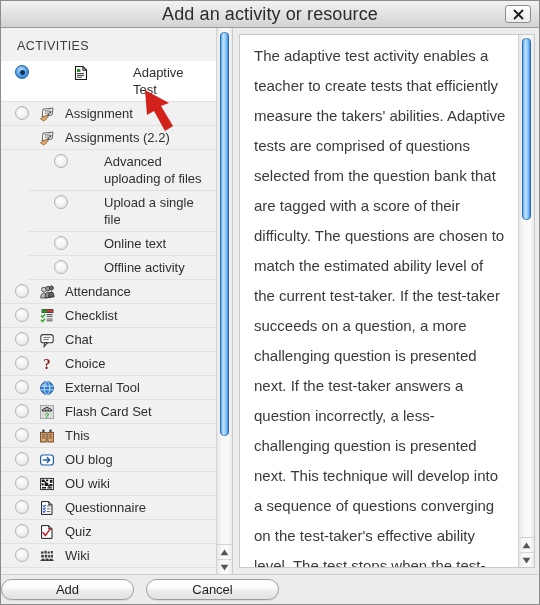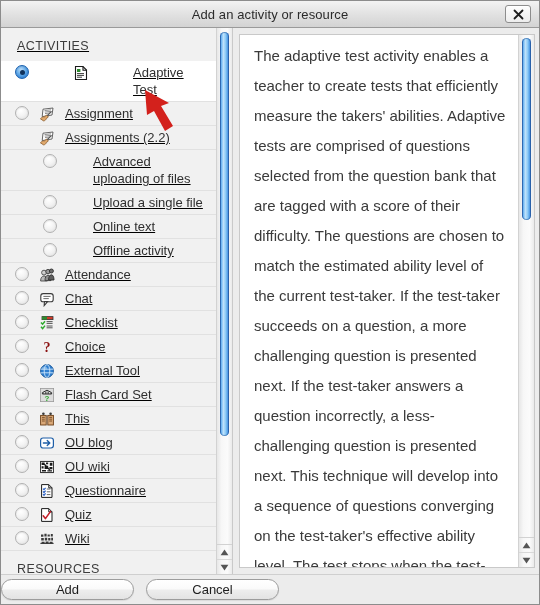--- a/index.html
+++ b/index.html
@@ -21,21 +21,21 @@
 
   
   .titlebar {
     position: relative;
     height: 27px; flex: 0 0 27px;
     background: linear-gradient(to bottom, #f3f3f3 0%, #e2e2e2 50%, #d3d3d3 100%);
     border-bottom: 1px solid #9a9a9a;
     display: flex; align-items: center; justify-content: center;
   }
   .titlebar-title {
-    font-size: 13px;
+    font-size: 18px;
     color: #2b2b2b;
     letter-spacing: .1px;
   }
   .close-btn {
     position: absolute;
     right: 8px; top: 4px;
     width: 26px; height: 18px;
     border: 1px solid #8d8d8d;
     border-radius: 3px;
     background: linear-gradient(to bottom, #fdfdfd 0%, #ededed 100%);
@@ -61,21 +61,20 @@
     flex: 0 0 232px;
     background: #f1f1f1;
     border-right: 1px solid #c9c9c9;
     overflow: hidden;
   }
   .left-scroll {
     position: absolute;
     left: 0; top: 0; right: 16px; bottom: 0;
     overflow: hidden;
     background: #f1f1f1;
-    text-decoration: underline;
   }
   .section-head {
     font-size: 12.5px;
     color: #3c3c3c;
     padding: 11px 0 8px 16px;
     letter-spacing: .4px;
     background: #f1f1f1;
   }
   .row {
     display: flex;
@@ -86,21 +85,21 @@
     font-size: 13px;
     color: #2f2f2f;
     background: #f1f1f1;
     cursor: pointer;
     line-height: 17px;
   }
   .row.selected {
     background: #ffffff;
     gap: 34px;
   }
-  .row.indent { padding-left: 42px; }
+  .row.indent { padding-left: 26px; margin-left: 27px; }
 
   .radio {
     flex: 0 0 14px;
     width: 14px; height: 14px;
     margin: 1px 8px 0 0;
     border-radius: 50%;
     background: radial-gradient(circle at 40% 32%, #ffffff 0%, #f3f3f3 48%, #dcdcdc 100%);
     border: 1px solid #b2b2b2;
     box-shadow: 0 1px 1px rgba(0,0,0,.07) inset;
   }
@@ -306,39 +305,39 @@
                 <circle cx="12.4" cy="4" r="2" fill="#6e6e6e" stroke="#2e2e2e" stroke-width=".9"></circle>
                 <path d="M9.6 13 C9.6 9.8 10.8 7.8 12.4 7.8 C14 7.8 15 9.8 15 13 Z" fill="#5f5f5f" stroke="#2e2e2e" stroke-width=".9"></path>
               </svg>
             </span>
             <span class="row-label">Attendance</span>
           </div>
           <div class="row">
             <span class="radio"></span>
             <span class="icon-cell">
               <svg width="16" height="16" viewBox="0 0 16 16">
-                <rect x="1.8" y="2.6" width="12.4" height="8.2" rx="2.4" fill="#fff" stroke="#3a3a3a" stroke-width="1.1"></rect>
-                <path d="M5.4 10.6 L5.2 14.6 L8.6 10.6 Z" fill="#fff" stroke="#3a3a3a" stroke-width="1.1"></path>
-                <path d="M4.4 5.4h7.2M4.4 7.6h5.4" stroke="#5a5a5a" stroke-width=".9"></path>
-              </svg>
-            </span>
-            <span class="row-label">Chat</span>
-          </div>
-          <div class="row">
-            <span class="radio"></span>
-            <span class="icon-cell">
-              <svg width="16" height="16" viewBox="0 0 16 16">
                 <rect x="3" y="1.6" width="11" height="3" fill="#cf3b2a" stroke="#333" stroke-width=".8"></rect>
                 <rect x="3" y="1.6" width="5" height="3" fill="#2e8b2e"></rect>
                 <path d="M2 7.4 l1.6 1.8 L6 6.2" fill="none" stroke="#2eaa2e" stroke-width="1.5"></path>
                 <path d="M2 11.8 l1.6 1.8 L6 10.6" fill="none" stroke="#2eaa2e" stroke-width="1.5"></path>
                 <path d="M7.6 6.6h6M7.6 8.4h6M7.6 11h6M7.6 12.8h6" stroke="#444" stroke-width=".9"></path>
               </svg>
             </span>
             <span class="row-label">Checklist</span>
+          </div>
+          <div class="row">
+            <span class="radio"></span>
+            <span class="icon-cell">
+              <svg width="16" height="16" viewBox="0 0 16 16">
+                <rect x="1.8" y="2.6" width="12.4" height="8.2" rx="2.4" fill="#fff" stroke="#3a3a3a" stroke-width="1.1"></rect>
+                <path d="M5.4 10.6 L5.2 14.6 L8.6 10.6 Z" fill="#fff" stroke="#3a3a3a" stroke-width="1.1"></path>
+                <path d="M4.4 5.4h7.2M4.4 7.6h5.4" stroke="#5a5a5a" stroke-width=".9"></path>
+              </svg>
+            </span>
+            <span class="row-label">Chat</span>
           </div>
           <div class="row">
             <span class="radio"></span>
             <span class="icon-cell">
               <svg width="16" height="16" viewBox="0 0 16 16">
                 <text x="8" y="13.4" font-size="14" font-weight="bold" text-anchor="middle" fill="#8a1010" font-family="Liberation Serif, serif">?</text>
               </svg>
             </span>
             <span class="row-label">Choice</span>
           </div>

